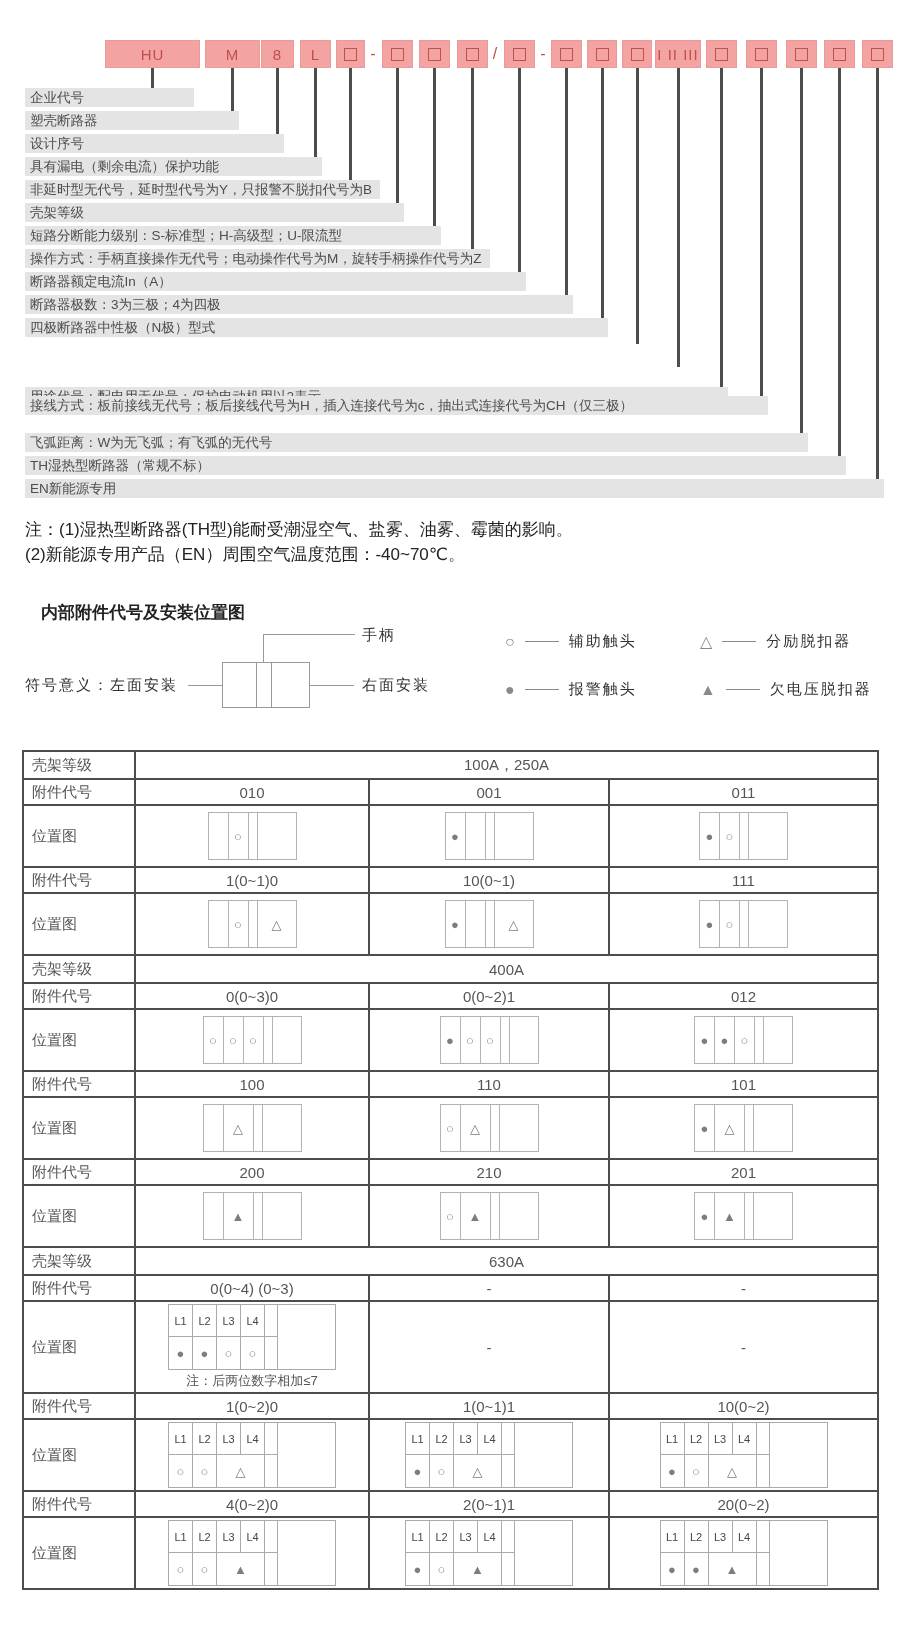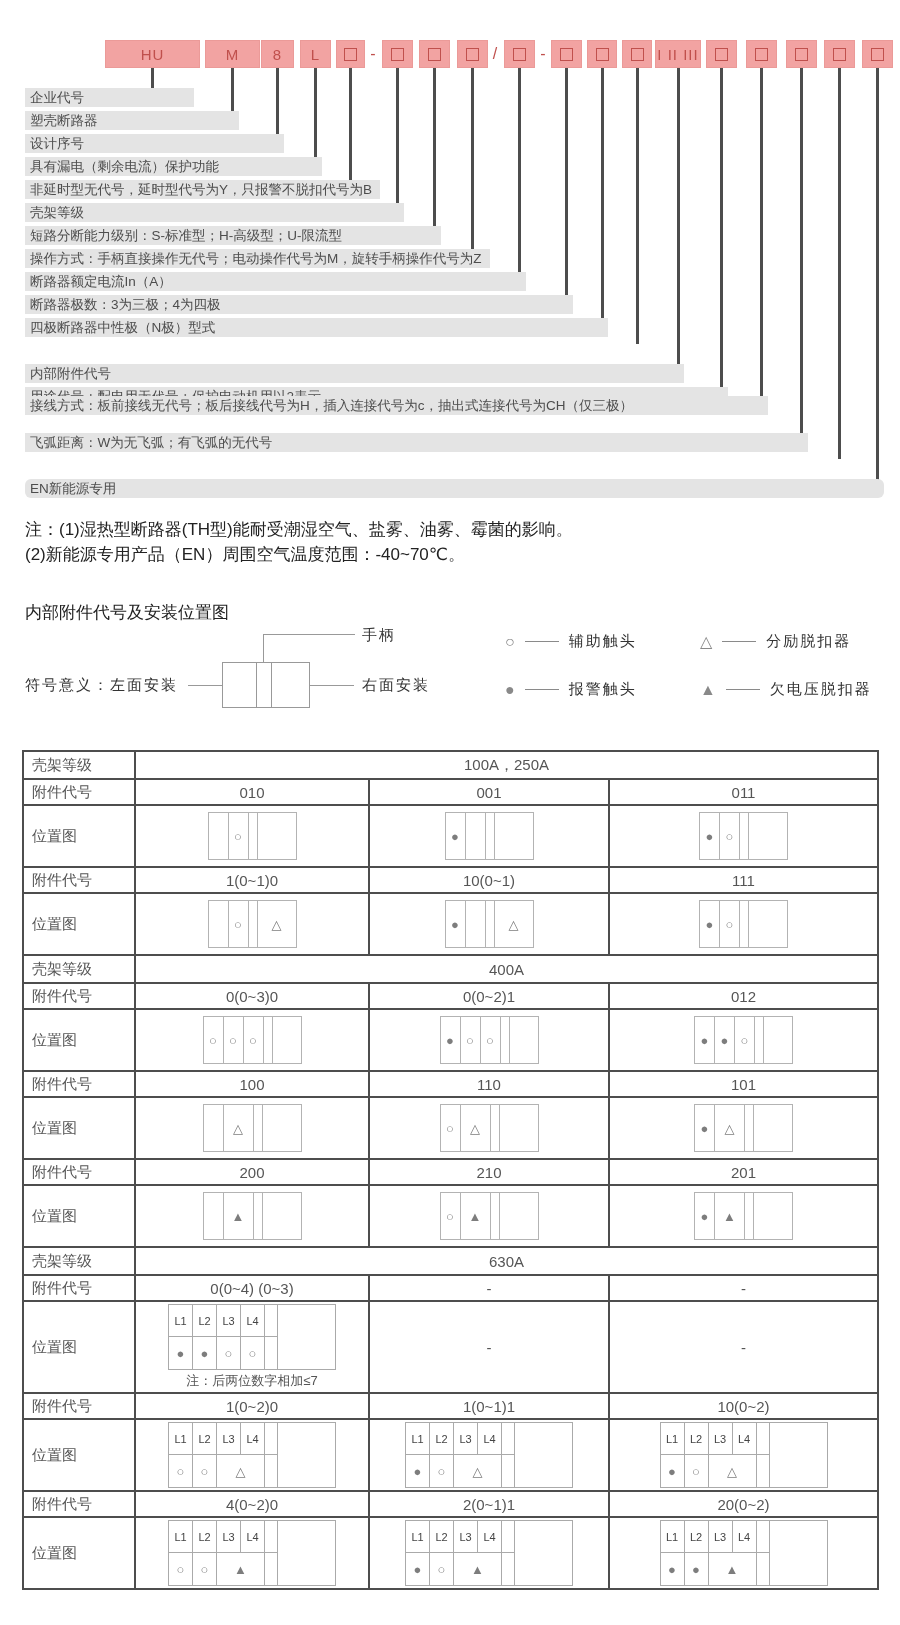--- a/index.html
+++ b/index.html
@@ -12,21 +12,21 @@
     color:#c0504d;font-size:15px;letter-spacing:1px;box-sizing:border-box;}
   .code-box .sq{display:inline-block;width:11px;height:11px;border:1px solid #c0504d;background:transparent;}
   .code-sep{position:absolute;top:40px;height:28px;width:14px;display:flex;align-items:center;justify-content:center;
     color:#c0504d;font-size:16px;}
   .drop-line{position:absolute;width:3px;background:#4d4d4d;}
   .code-label{position:absolute;left:25px;height:19px;line-height:19px;background:#e4e4e4;
     color:#4d4d4d;font-size:13.5px;padding:0 8px 0 5px;white-space:nowrap;width:max-content;box-sizing:border-box;}
 
   
   .notes{margin:12px 0 0 25px;font-size:17px;color:#222;line-height:25px;}
-  .sec-title{margin:34px 0 0 25px;font-size:17px;font-weight:normal;color:#222;}
+  .sec-title{margin:34px 0 0 41px;font-size:17px;font-weight:bold;color:#222;}
 
   
   .legend{position:relative;width:900px;height:112px;margin-top:0;}
   .lg-line{position:absolute;background:#999;}
   .lg-box{position:absolute;left:222px;top:38px;width:88px;height:46px;border:1px solid #999;box-sizing:border-box;}
   .lg-box .v1{position:absolute;left:33px;top:0;width:1px;height:100%;background:#999;}
   .lg-box .v2{position:absolute;left:48px;top:0;width:1px;height:100%;background:#999;}
   .lg-text{position:absolute;font-size:15px;color:#333;letter-spacing:2px;white-space:nowrap;}
   .lg-item{position:absolute;display:flex;align-items:center;gap:10px;font-size:15px;color:#333;letter-spacing:2px;}
   .lg-item .sym{color:#898989;font-size:16px;letter-spacing:0;}
@@ -125,30 +125,30 @@
     <div class="drop-line" style="left: 471px; top: 68px; height: 184px;"></div>
     <div class="code-label" style="top: 249px; min-width: 453.5px;">操作方式：手柄直接操作无代号；电动操作代号为M，旋转手柄操作代号为Z</div>
     <div class="drop-line" style="left: 518px; top: 68px; height: 207px;"></div>
     <div class="code-label" style="top: 272px; min-width: 500.5px;">断路器额定电流In（A）</div>
     <div class="drop-line" style="left: 565px; top: 68px; height: 230px;"></div>
     <div class="code-label" style="top: 295px; min-width: 547.5px;">断路器极数：3为三极；4为四极</div>
     <div class="drop-line" style="left: 600.5px; top: 68px; height: 253px;"></div>
     <div class="code-label" style="top: 318px; min-width: 583px;">四极断路器中性极（N极）型式</div>
     <div class="drop-line" style="left: 635.5px; top: 68px; height: 276px;"></div>
     <div class="drop-line" style="left: 676.5px; top: 68px; height: 299px;"></div>
-    <div class="code-label" style="top: 364px; min-width: 659px;">内部附件代号</div>
     <div class="drop-line" style="left: 720px; top: 68px; height: 322px;"></div>
     <div class="code-label" style="top: 387px; min-width: 702.5px;">用途代号：配电用无代号；保护电动机用以2表示</div>
     <div class="drop-line" style="left: 760px; top: 68px; height: 345px;"></div>
     <div class="code-label" style="top: 396px; min-width: 742.5px;">接线方式：板前接线无代号；板后接线代号为H，插入连接代号为c，抽出式连接代号为CH（仅三极）</div>
     <div class="drop-line" style="left: 800px; top: 68px; height: 368px;"></div>
     <div class="code-label" style="top: 433px; min-width: 782.5px;">飞弧距离：W为无飞弧；有飞弧的无代号</div>
     <div class="drop-line" style="left: 838px; top: 68px; height: 391px;"></div>
+    <div class="code-label" style="top: 456px; min-width: 820.5px;">TH湿热型断路器（常规不标）</div>
     <div class="drop-line" style="left: 876px; top: 68px; height: 414px;"></div>
-    <div class="code-label" style="top: 479px; min-width: 858.5px; border-radius: 6px;">EN新能源专用</div>
+    <div class="code-label" style="top: 479px; min-width: 858.5px;">EN新能源专用</div>
   </div>
 
 <div class="notes">
   <div>注：(1)湿热型断路器(TH型)能耐受潮湿空气、盐雾、油雾、霉菌的影响。</div>
   <div>(2)新能源专用产品（EN）周围空气温度范围：-40~70℃。</div>
 </div>
 
 <div class="sec-title">内部附件代号及安装位置图</div>
 
 <div class="legend">

